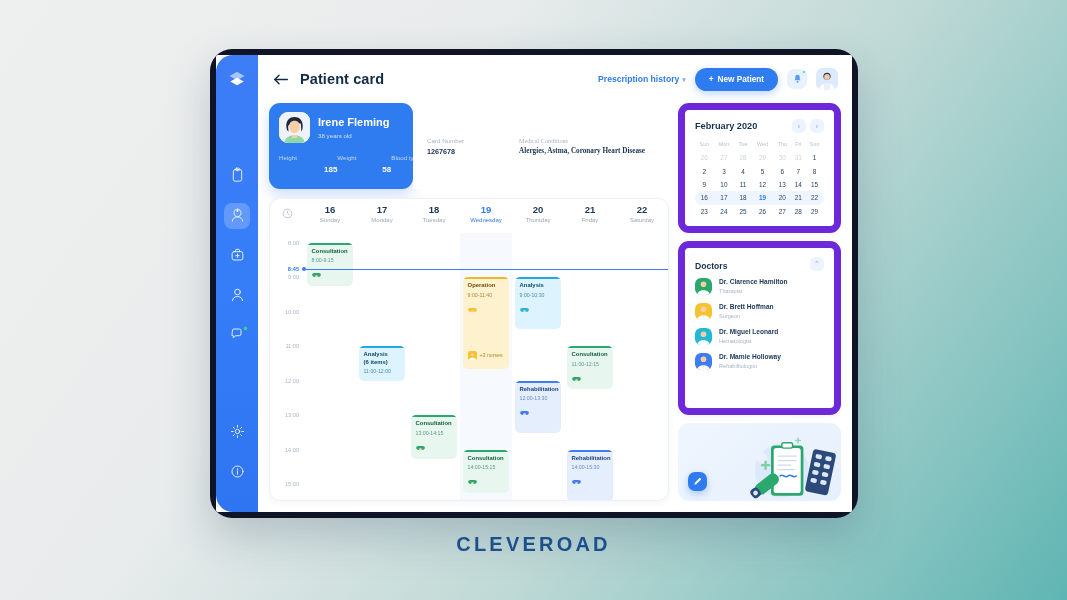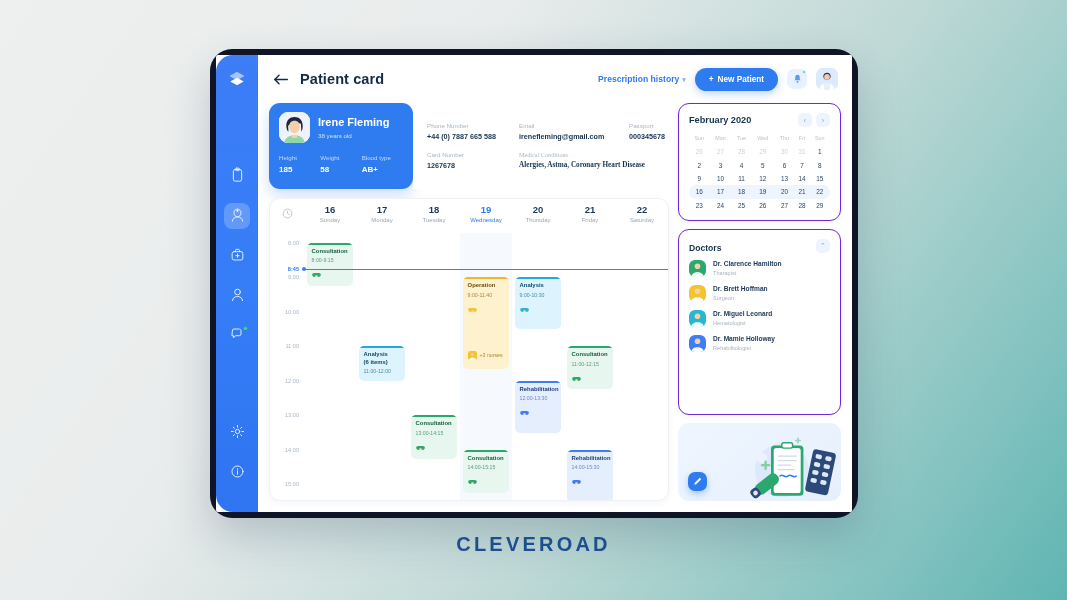--- a/index.html
+++ b/index.html
@@ -91,21 +91,21 @@
     padding: 9px 10px; color: #fff; flex: 0 0 144px;
     box-shadow: 0 6px 14px rgba(47,123,240,.25);
   }
   .pc-top { display: flex; align-items: center; gap: 8px; }
   #patient-photo { width: 31px; height: 31px; border-radius: 9px; background: #eaf1fb; overflow: hidden; flex: 0 0 31px; }
   #patient-name { font-size: 11px; font-weight: bold; line-height: 1.2; }
   #patient-age { font-size: 6.2px; color: #cfe0fb; margin-top: 2px; }
   .pc-stats { display: flex; margin-top: 11px; gap: 0; }
   .pc-stat { flex: 1 1 0; }
   .pc-stat .k { font-size: 6.2px; color: #c6daf9; }
-  .pc-stat .v { font-size: 8px; font-weight: bold; margin-top: 4px; }
+  .pc-stat .v { font-size: 8px; font-weight: bold; margin-top: 4px; margin-left: 45px; }
 
   #patient-details {
     flex: 1 1 auto; background: #fff; border-radius: 0 11px 11px 0;
     padding: 10px 14px; display: flex; flex-direction: column;
     justify-content: center; gap: 10px; min-width: 0;
   }
   .det-row { display: flex; }
   .det-field { min-width: 0; }
   .det-field .k { font-size: 6.2px; color: #a8b4c4; }
   .det-field .v { font-size: 7.2px; color: #17324f; font-weight: bold; margin-top: 3px; white-space: nowrap; }
@@ -159,21 +159,21 @@
   .evt.cyan { background: #ddf3fd; } .evt.cyan .bar { background: #22a8e0; }
   .evt.cyan .t { color: #0d4a66; } .evt.cyan .s { color: #4e8ea8; }
   .evt.blue { background: #e5eefd; } .evt.blue .bar { background: #3d7df6; }
   .evt.blue .t { color: #1b3f7d; } .evt.blue .s { color: #6a8cc2; }
 
   #now-line { position: absolute; left: 0; right: 0; height: 1px; background: #3d7df6; pointer-events: none; }
   #now-dot { position: absolute; left: -2px; top: -1.5px; width: 4px; height: 4px; border-radius: 50%; background: #3d7df6; }
 
   
   #right-col { width: 163px; flex: 0 0 163px; display: flex; flex-direction: column; gap: 8px; min-height: 0; }
-  .panel { background: #fff; border-radius: 11px; border: 1px solid #6d28d9; box-shadow: 0 2px 7px rgba(20,50,90,.05); }
+  .panel { background: #fff; border-radius: 11px; border: 7px solid #6d28d9; box-shadow: 0 2px 7px rgba(20,50,90,.05); }
 
   #calendar { padding: 9px 10px 8px 10px; flex: 0 0 auto; }
   .cal-head { display: flex; align-items: center; margin-bottom: 8px; }
   #cal-month { font-size: 9.2px; font-weight: bold; color: #17324f; }
   .cal-navs { margin-left: auto; display: flex; gap: 4px; }
   .cal-nav {
     width: 14px; height: 14px; border-radius: 5px; background: #eef4fe;
     display: flex; align-items: center; justify-content: center;
     font-size: 7px; color: #6fa3f0; cursor: pointer;
   }
@@ -350,34 +350,20 @@
                     <div class="k">Weight</div>
                     <div class="v">58</div>
                   </div>
                   <div class="pc-stat">
                     <div class="k">Blood type</div>
                     <div class="v">AB+</div>
                   </div>
                 </div>
             </div>
             <div id="patient-details">
-              <div class="det-row" id="det-row1">
-                  <div class="det-field f-phone">
-                    <div class="k">Phone Number</div>
-                    <div class="v">+44 (0) 7887 665 588</div>
-                  </div>
-                  <div class="det-field f-email">
-                    <div class="k">Email</div>
-                    <div class="v">irenefleming@gmail.com</div>
-                  </div>
-                  <div class="det-field f-passport">
-                    <div class="k">Passport</div>
-                    <div class="v">000345678</div>
-                  </div>
-                </div>
               <div class="det-row" id="det-row2">
                   <div class="det-field f-card">
                     <div class="k">Card Number</div>
                     <div class="v">1267678</div>
                   </div>
                   <div class="det-field f-cond">
                     <div class="k">Medical Conditions</div>
                     <div class="v">Alergies, Astma, Coronary Heart Disease</div>
                   </div>
                 </div>

